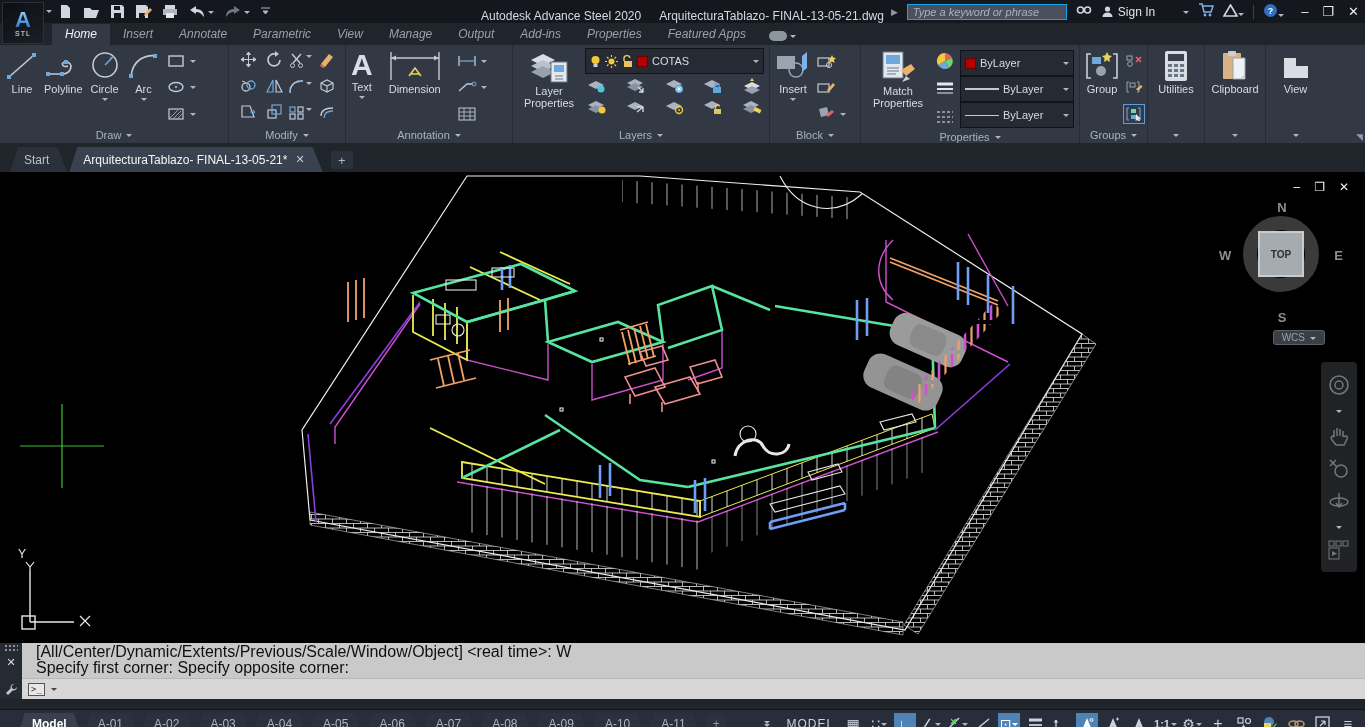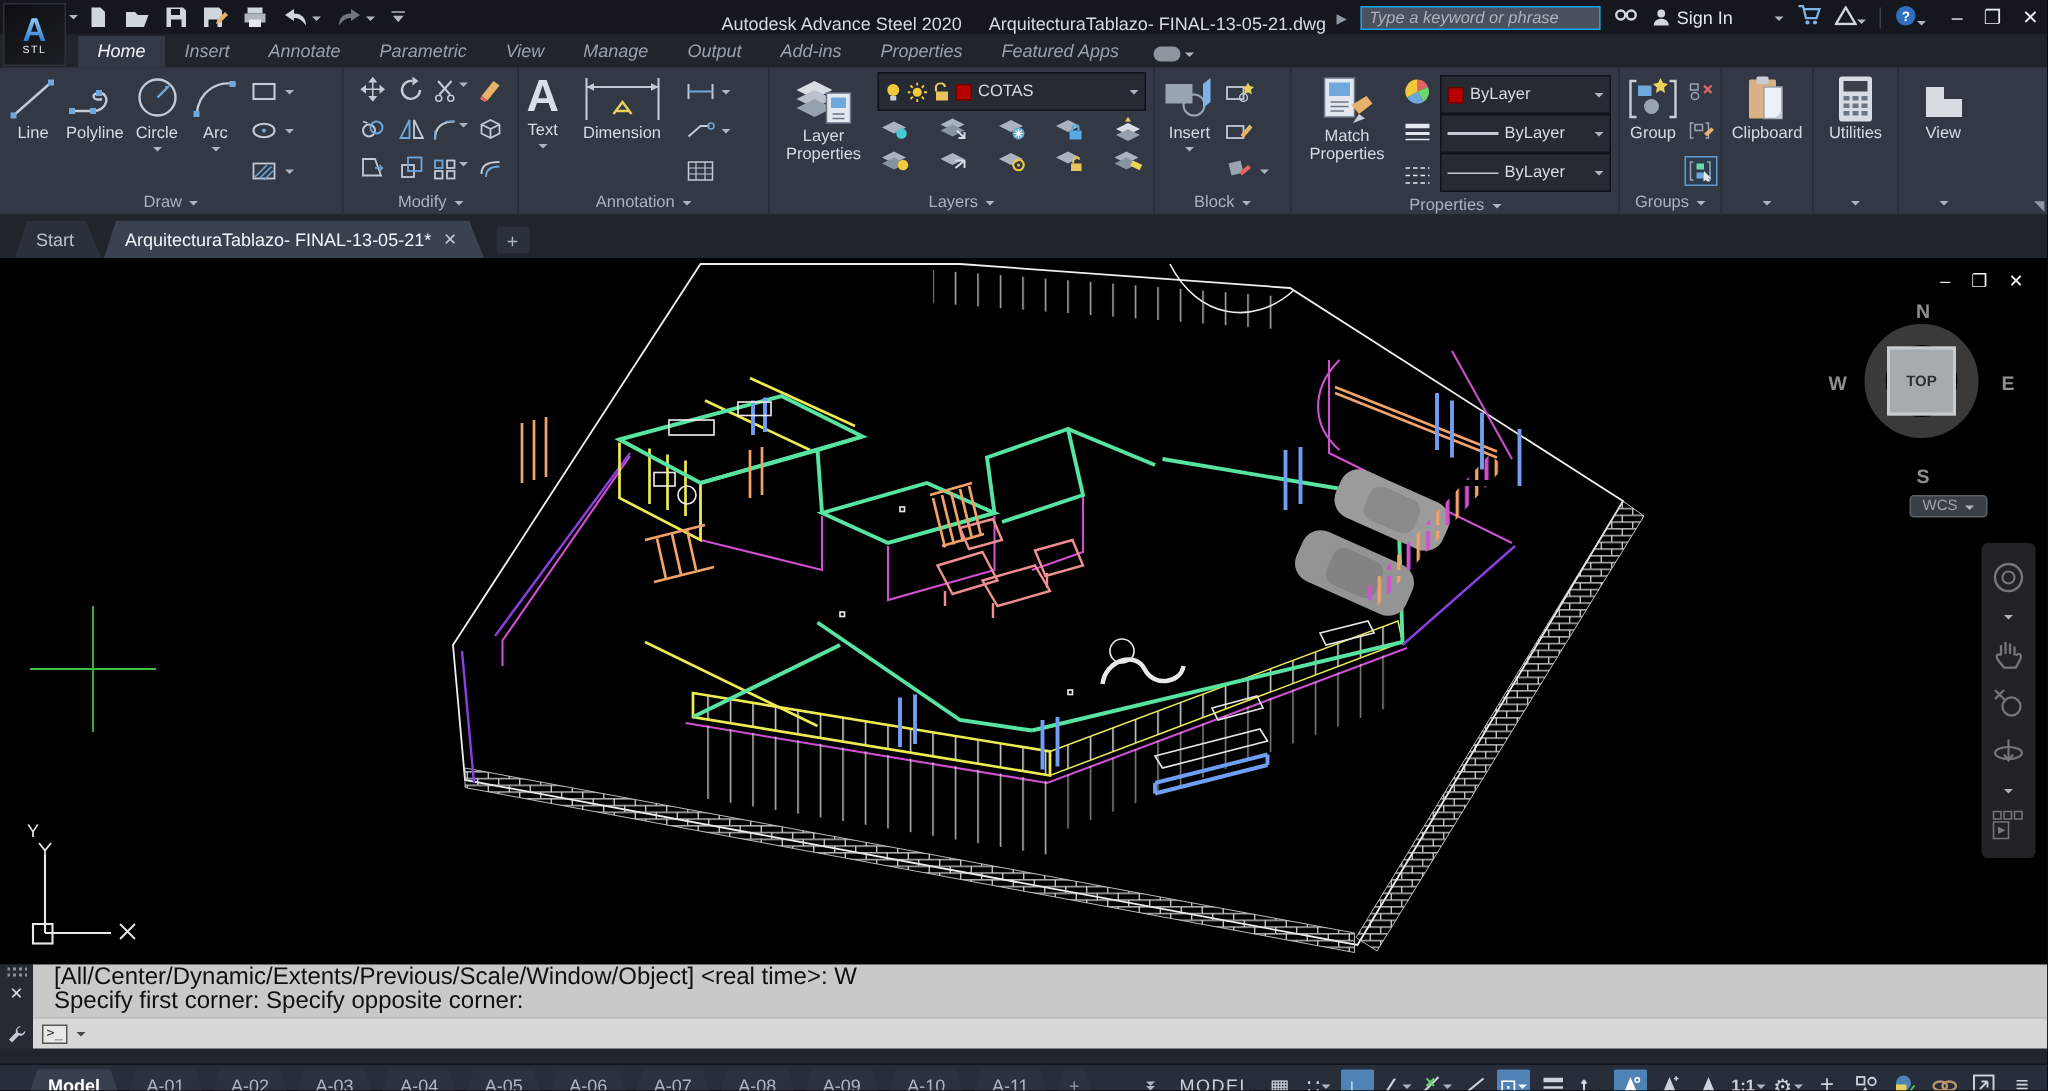--- a/index.html
+++ b/index.html
@@ -672,56 +672,56 @@
               </svg>
             </span>
         </div>
       </div>
       <div class="plabel">
           <span>Groups</span>
           <span class="cr"></span>
         </div>
     </div>
 
-    <div class="panel" style="width:61px;">
-      <div class="pc" style="justify-content:center;">
-        <div class="big">
-          <svg width="30" height="32" viewBox="0 0 30 32">
-              <rect x="3" y="3" width="18" height="26" rx="1" fill="#d8b184"></rect>
-              <rect x="8" y="1" width="8" height="5" rx="1" fill="#c9cfd8"></rect>
-              <path d="M13,8 h12 v21 l-5,0 -0,0 h-7 z" fill="#eef1f5" stroke="#9aa4b0"></path>
-              <path d="M20,29l5,-5v5z" fill="#c9cfd8"></path>
-            </svg>
-          <span>Clipboard</span>
-        </div>
-      </div>
-      <div class="plabel">
-          <span class="cr"></span>
-        </div>
-    </div>
-
     <div class="panel" style="width:57px;">
       <div class="pc" style="justify-content:center;">
         <div class="big">
           <svg width="26" height="32" viewBox="0 0 26 32">
               <rect x="2" y="1" width="22" height="30" rx="2" fill="#d8dde4"></rect>
               <rect x="5" y="4" width="16" height="7" fill="#3a414b"></rect>
               <g fill="#6b7685">
                 <rect x="5" y="14" width="4" height="3"></rect>
                 <rect x="11" y="14" width="4" height="3"></rect>
                 <rect x="17" y="14" width="4" height="3"></rect>
                 <rect x="5" y="19" width="4" height="3"></rect>
                 <rect x="11" y="19" width="4" height="3"></rect>
                 <rect x="17" y="19" width="4" height="3"></rect>
                 <rect x="5" y="24" width="4" height="3"></rect>
                 <rect x="11" y="24" width="4" height="3"></rect>
                 <rect x="17" y="24" width="4" height="3"></rect>
               </g>
             </svg>
           <span>Utilities</span>
+        </div>
+      </div>
+      <div class="plabel">
+          <span class="cr"></span>
+        </div>
+    </div>
+
+    <div class="panel" style="width:61px;">
+      <div class="pc" style="justify-content:center;">
+        <div class="big">
+          <svg width="30" height="32" viewBox="0 0 30 32">
+              <rect x="3" y="3" width="18" height="26" rx="1" fill="#d8b184"></rect>
+              <rect x="8" y="1" width="8" height="5" rx="1" fill="#c9cfd8"></rect>
+              <path d="M13,8 h12 v21 l-5,0 -0,0 h-7 z" fill="#eef1f5" stroke="#9aa4b0"></path>
+              <path d="M20,29l5,-5v5z" fill="#c9cfd8"></path>
+            </svg>
+          <span>Clipboard</span>
         </div>
       </div>
       <div class="plabel">
           <span class="cr"></span>
         </div>
     </div>
 
     <div class="panel" style="width:59px;border-right:none;">
       <div class="pc" style="justify-content:center;">
         <div class="big">

